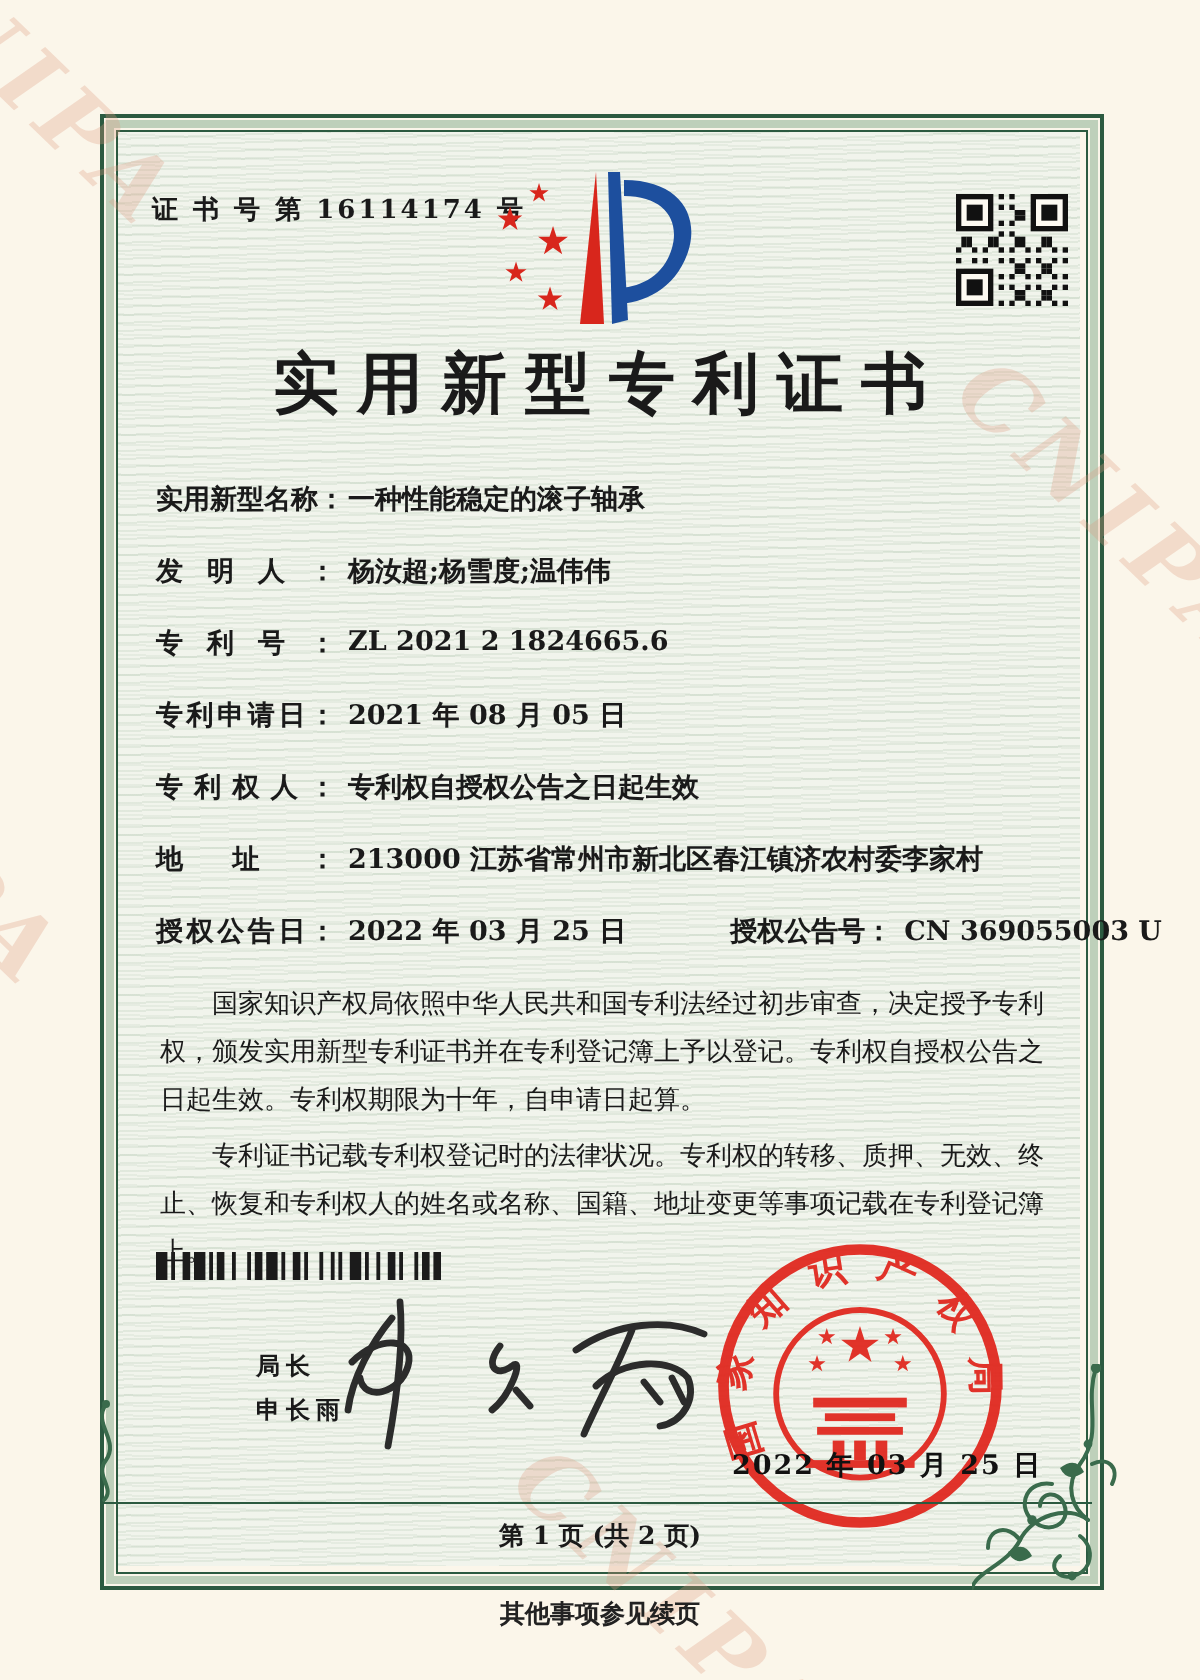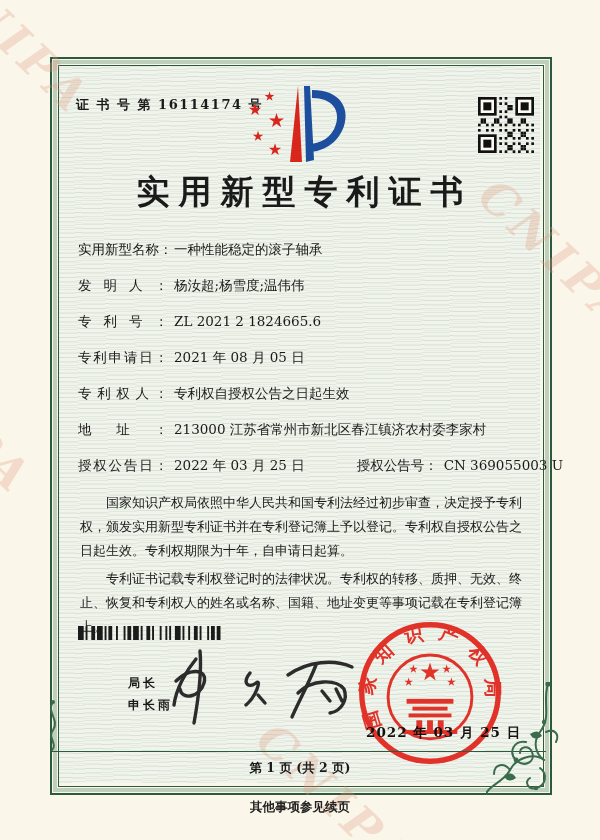--- a/index.html
+++ b/index.html
@@ -26,21 +26,21 @@
 
   .content{position:absolute;z-index:3;left:0;top:0;width:600px;height:840px;color:#1a1a1a;}
 
   .cert-no{position:absolute;left:76px;top:96px;font-size:13px;font-weight:600;letter-spacing:1.5px;}
   .title{position:absolute;left:0;top:170px;width:600px;text-align:center;font-size:33px;font-weight:700;
          letter-spacing:9px;text-indent:9px;}
 
   .logo{position:absolute;left:248px;top:82px;}
   .qr{position:absolute;left:478px;top:97px;}
 
-  .field{position:absolute;left:78px;width:452px;font-size:13.5px;font-weight:400;white-space:nowrap;}
+  .field{position:absolute;left:78px;width:452px;font-size:13.5px;font-weight:700;white-space:nowrap;}
   .field .lbl{display:inline-block;width:90px;text-align:justify;text-align-last:justify;vertical-align:top;}
   .field .val{margin-left:6px;}
   .field .lbl2{margin-left:52px;}
 
   .paras{position:absolute;left:76px;top:487px;width:452px;font-size:13px;line-height:1.84;}
   .paras p{margin:4px;text-indent:2em;}
 
   .barcode{position:absolute;left:78px;top:626px;}
   .officer{position:absolute;left:84px;top:672px;font-size:12px;font-weight:700;line-height:1.85;letter-spacing:3px;margin-left:44px;}
   .signature{position:absolute;left:150px;top:645px;}

